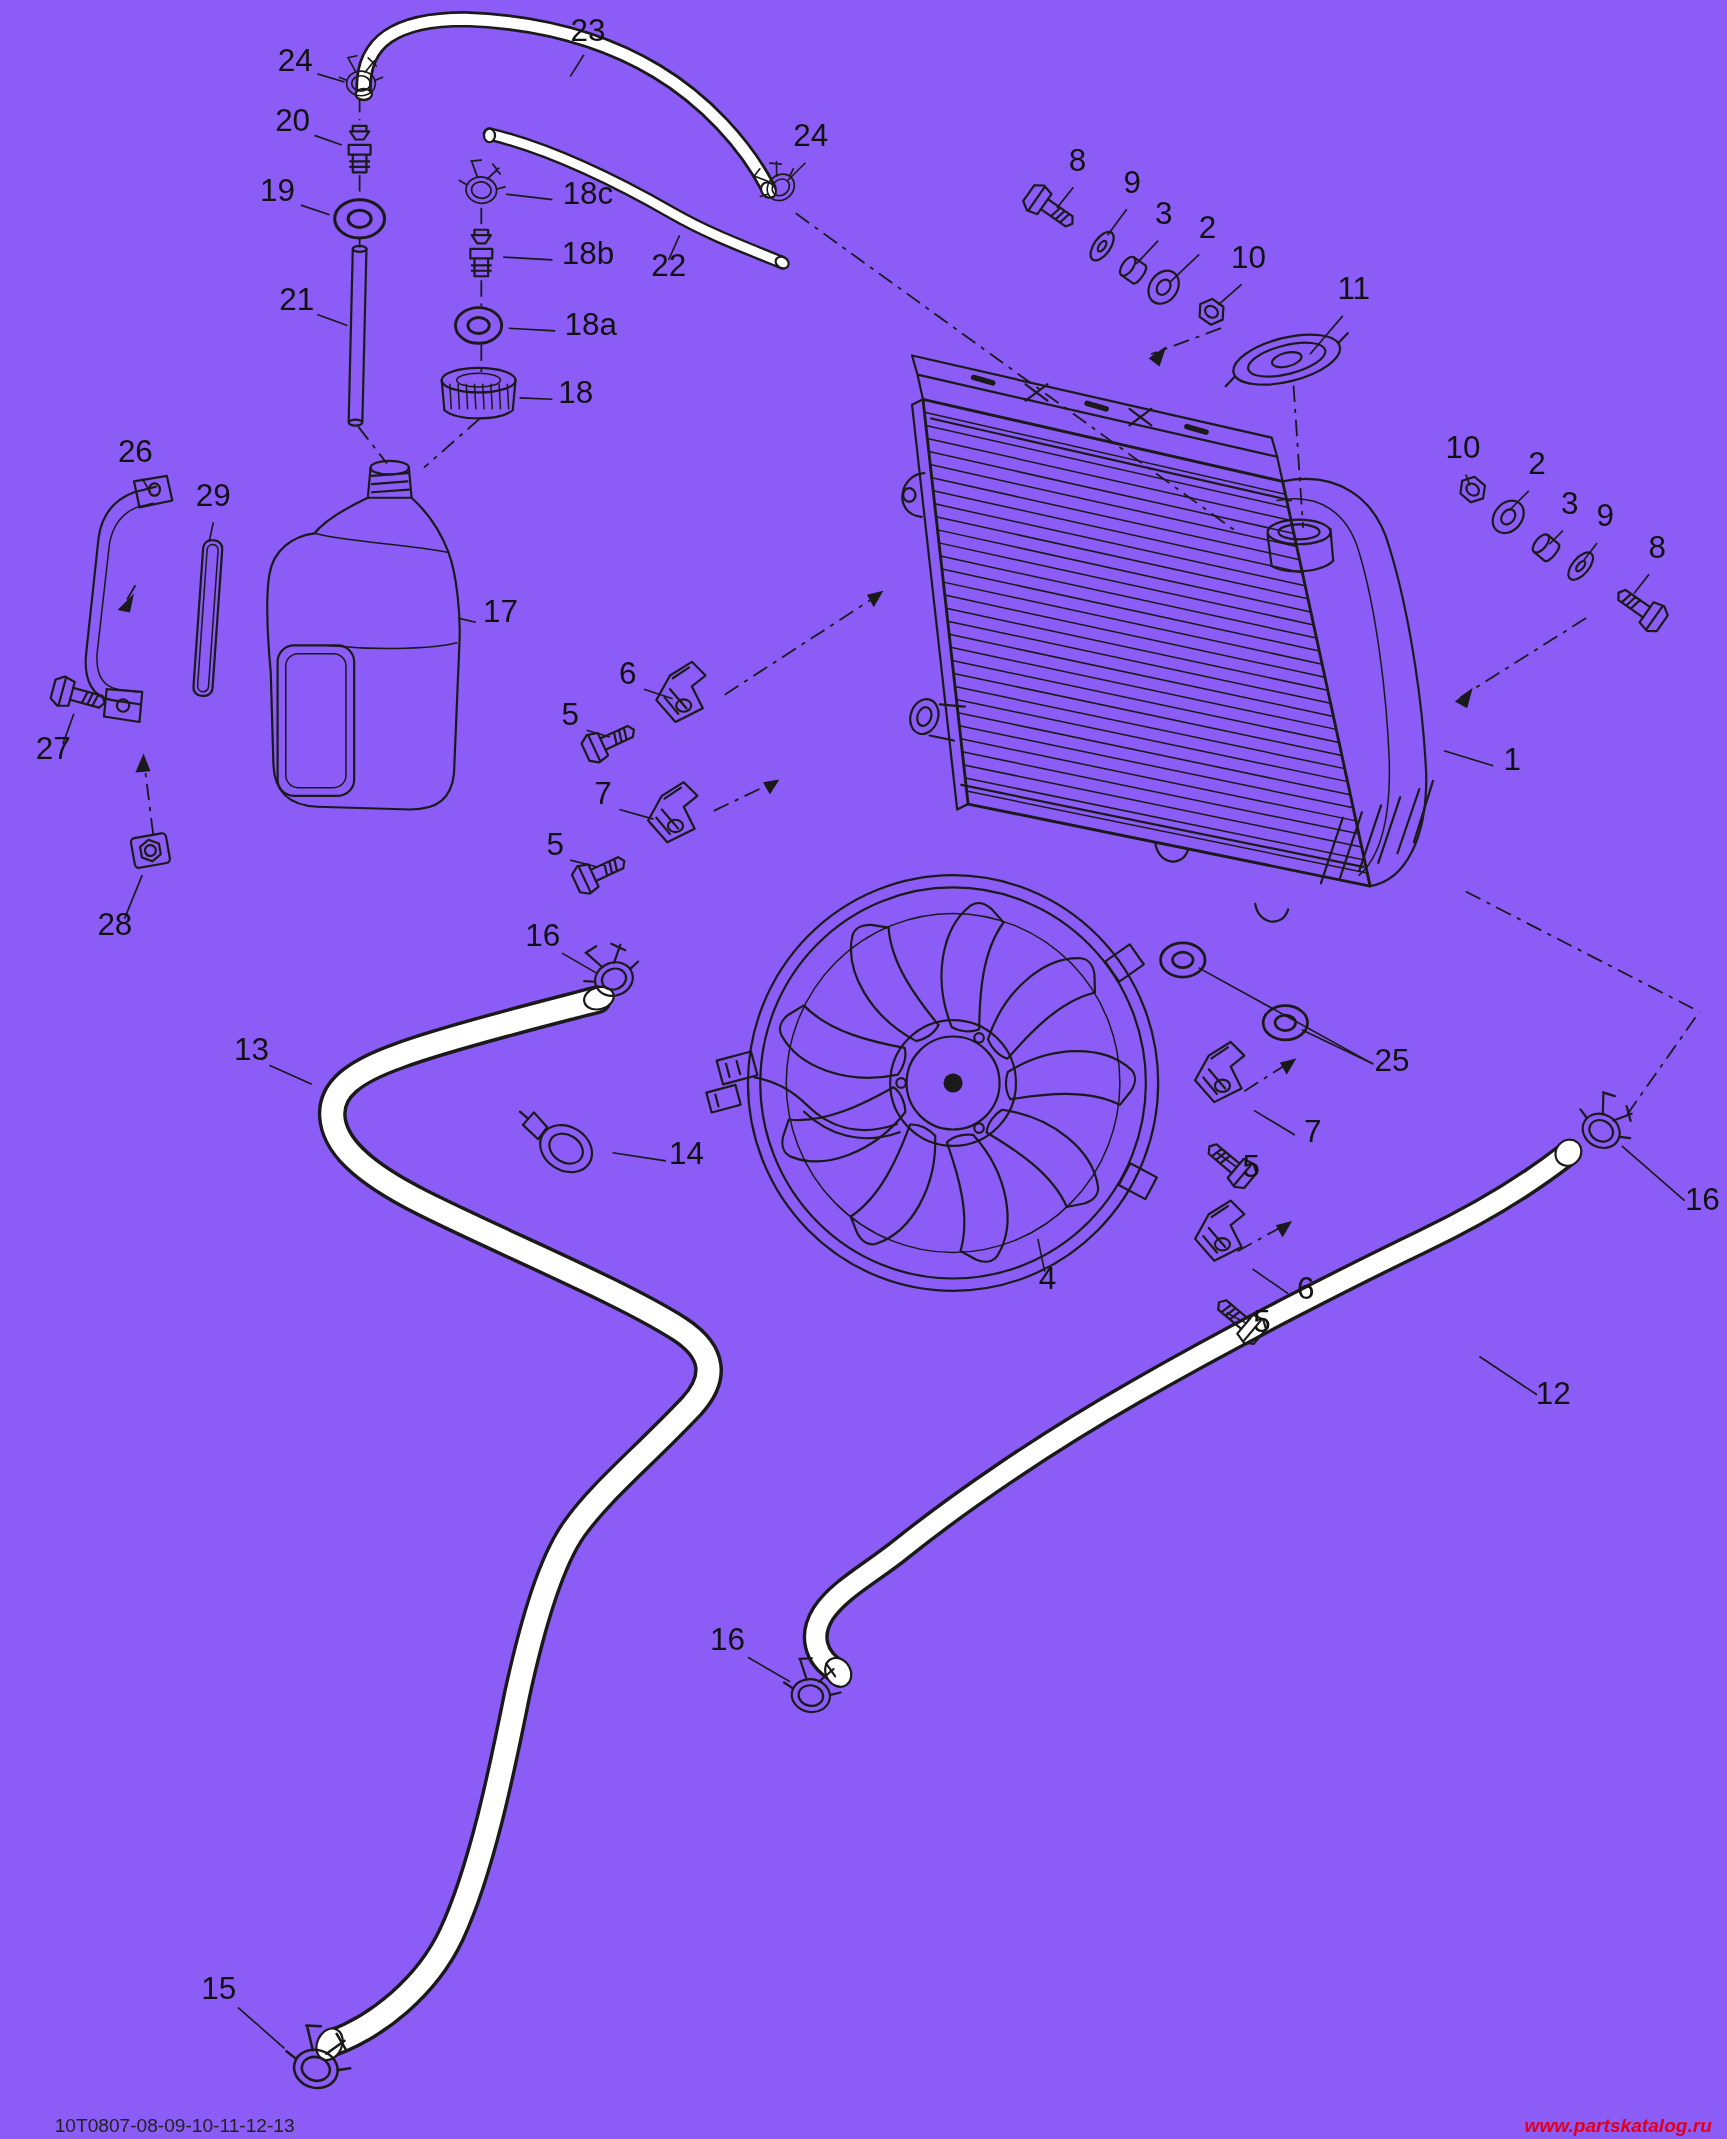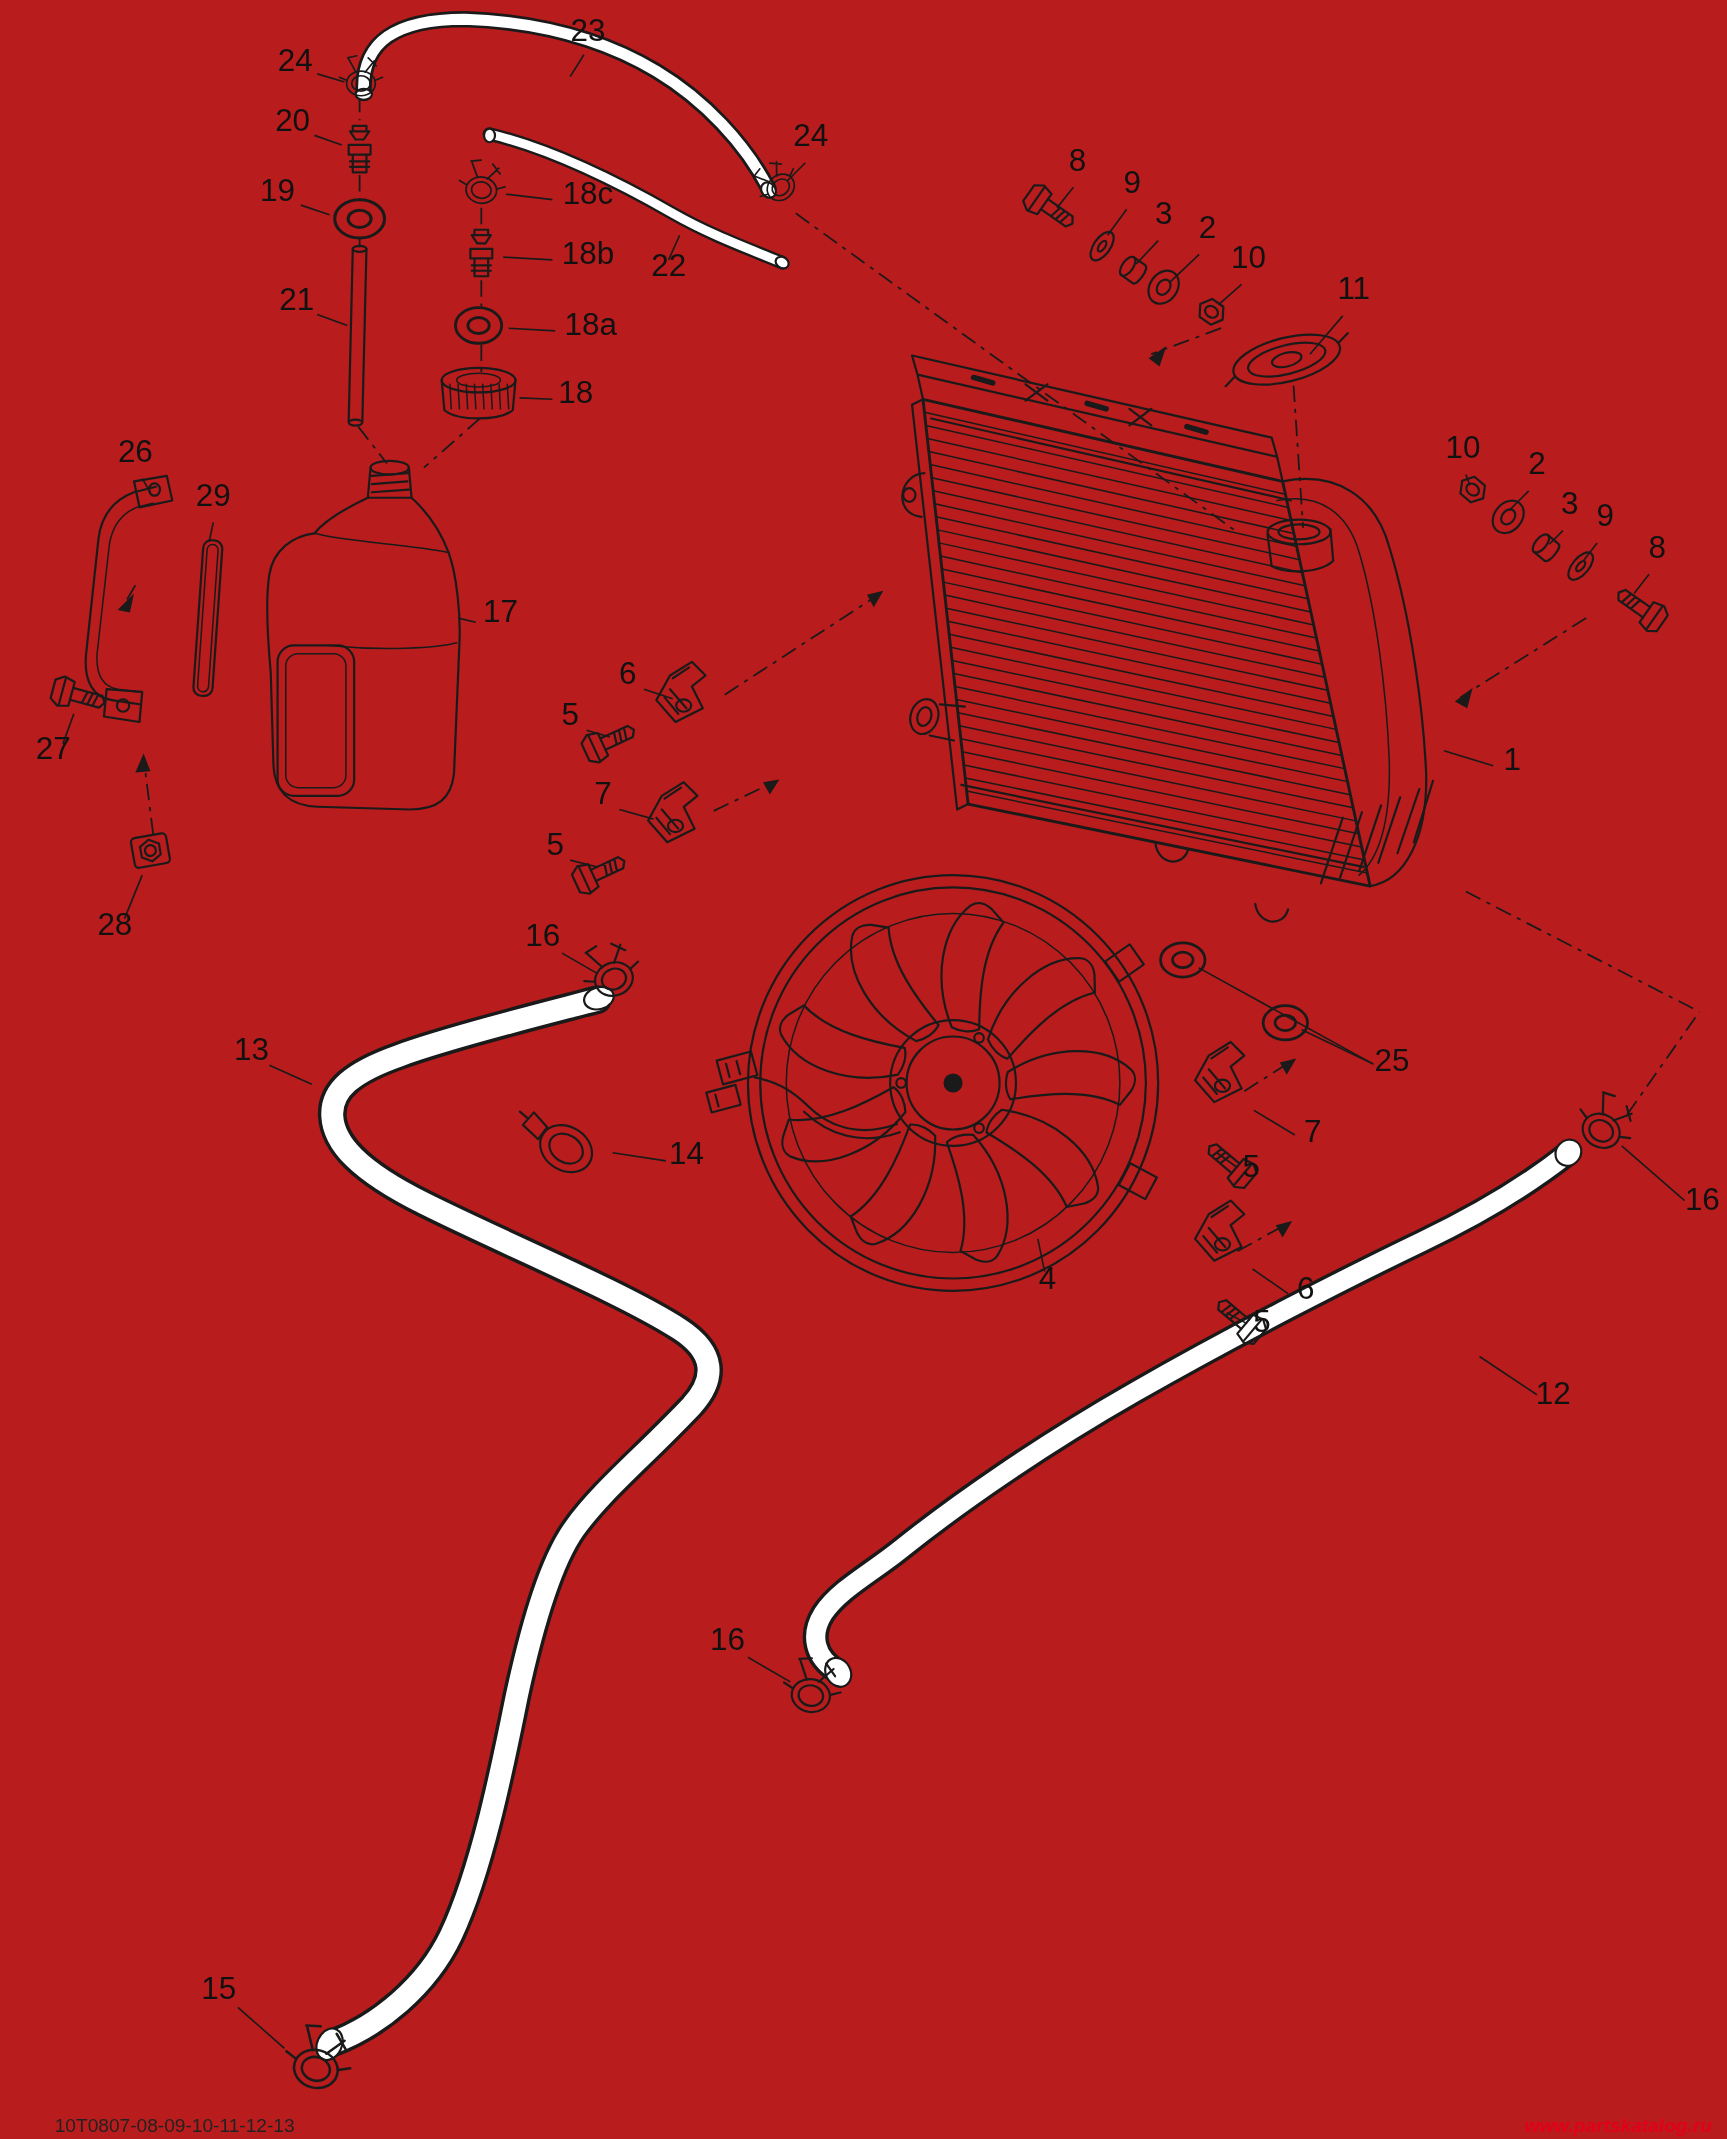--- a/index.html
+++ b/index.html
@@ -1,16 +1,16 @@
 <!DOCTYPE html>
 <html style="font-size:13px"><head>
 <meta charset="utf-8">
 <style>
   html,body{margin:0;padding:0;background:#ffffff;}
-  .canvas{position:relative;width:1727px;height:2140px;background:#b91c1c;overflow:hidden;}
+  .canvas{position:relative;width:1727px;height:2140px;background:#8b5cf6;overflow:hidden;}
   svg{position:absolute;left:0;top:0;}
   .ln{fill:none;stroke:#1a1a1a;stroke-width:1.6;stroke-linecap:round;stroke-linejoin:round;}
   .thin{stroke-width:1.1;}
   .thick{stroke-width:2.1;}
   .slot{stroke-width:4;}
   .wf{fill:#ffffff;stroke:#1a1a1a;stroke-width:1.6;}
   .solid{fill:#1a1a1a;stroke:none;}
   .dashdot{fill:none;stroke:#1a1a1a;stroke-width:1.3;stroke-dasharray:12 5 3 5;}
   .leader{stroke:#1a1a1a;stroke-width:1.2;}
   .callout{font:23px "Liberation Sans","DejaVu Sans",sans-serif;fill:#111;text-anchor:middle;}

